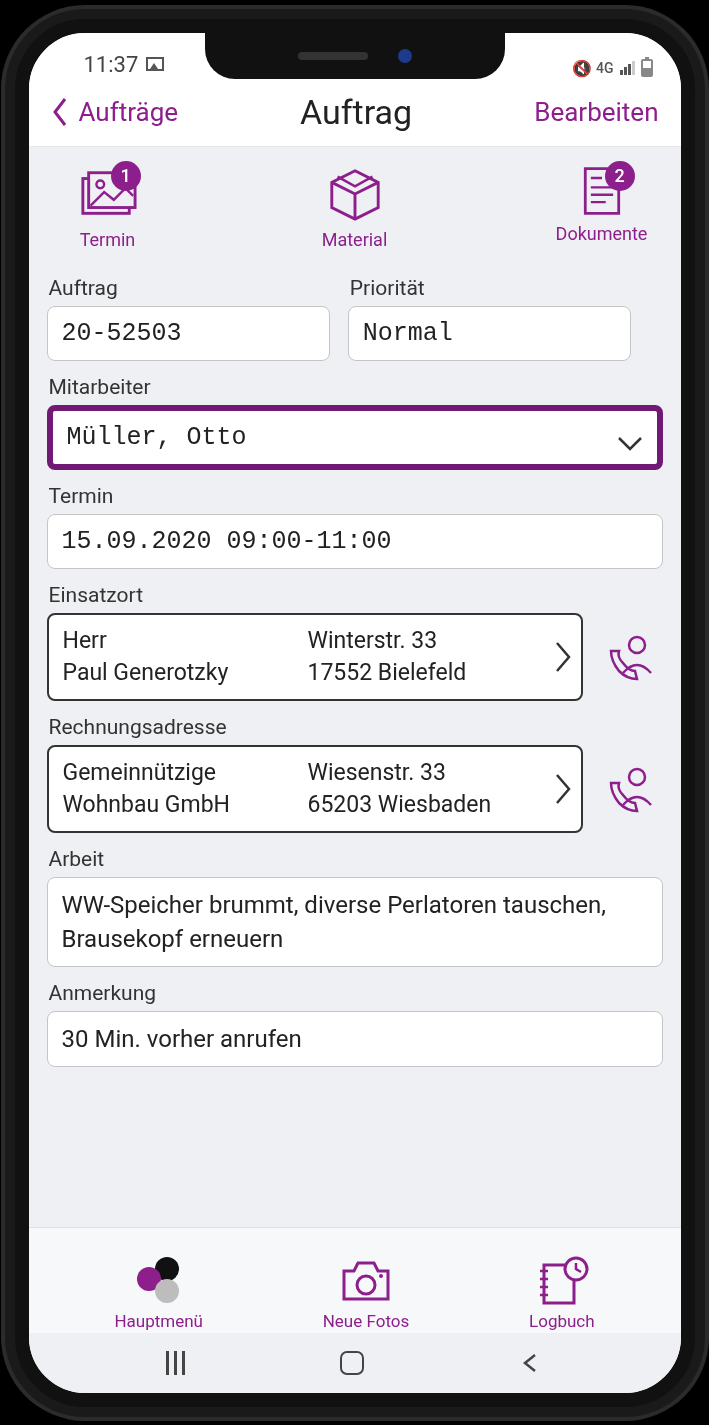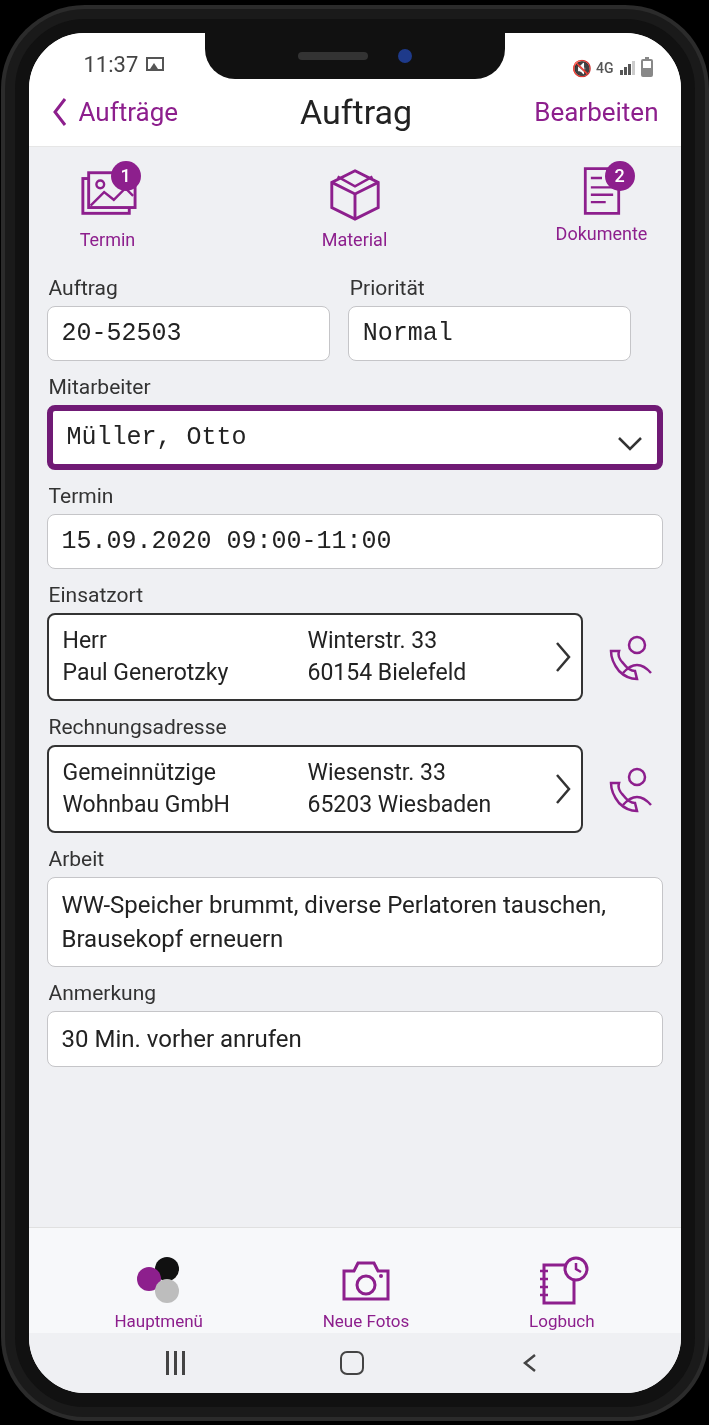--- a/index.html
+++ b/index.html
@@ -273,21 +273,21 @@
         <label>Einsatzort</label>
         <div class="addr-row">
           <div class="addr-box">
             <div class="cols">
               <div class="col">
                 <div>Herr</div>
                 <div>Paul Generotzky</div>
               </div>
               <div class="col">
                 <div>Winterstr. 33</div>
-                <div>60154 Bielefeld</div>
+                <div>17552 Bielefeld</div>
               </div>
             </div>
             <svg class="chev" viewBox="0 0 20 36">
                 <polyline points="4,4 16,18 4,32" fill="none" stroke="#333" stroke-width="2.5"></polyline>
               </svg>
           </div>
           <div class="call-ic">
             <svg viewBox="0 0 52 52">
               <circle cx="32" cy="14" r="8" fill="none" stroke="#8d1f8d" stroke-width="2.5"></circle>
               <path d="M18 42 Q32 26 46 42" fill="none" stroke="#8d1f8d" stroke-width="2.5"></path>

